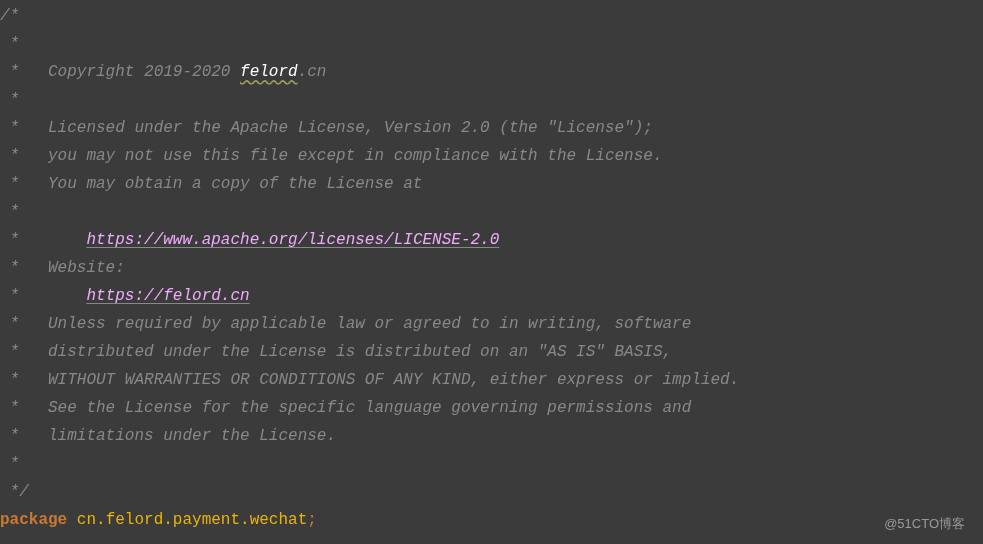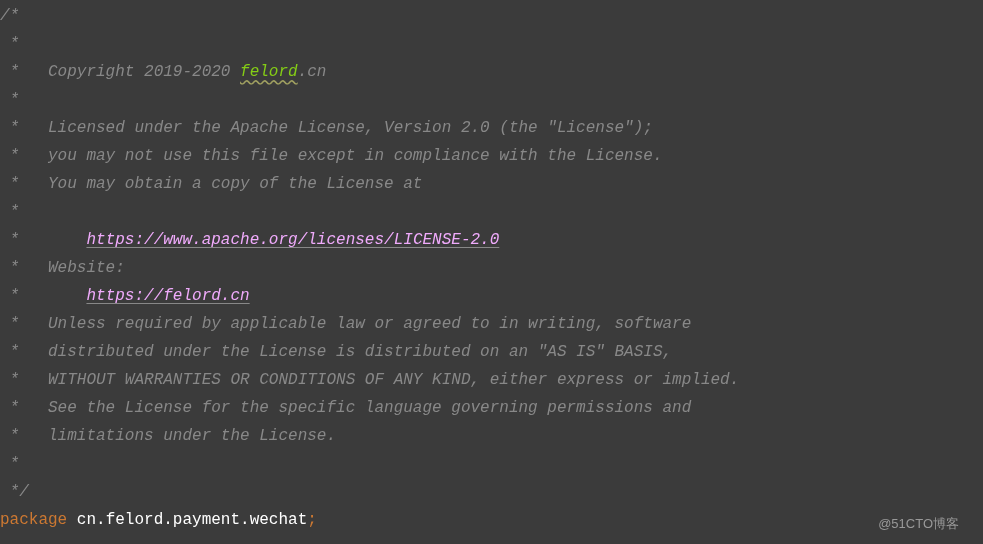--- a/index.html
+++ b/index.html
@@ -29,43 +29,43 @@
       font-style: italic;
     }
     .url-link {
       color: #f0abfc;
       text-decoration: underline;
       text-decoration-color: #888;
       text-underline-offset: 3px;
       font-style: italic;
     }
     .typo {
-      color: #84cc16;
+      color: #ffffff;
       text-decoration: underline wavy #a0a060;
       text-underline-offset: 3px;
       font-style: italic;
     }
     .keyword {
       color: #cc7832;
       font-style: normal;
-      font-weight: normal;
+      font-weight: bold;
       margin-top: 8px;
     }
     .package-name {
-      color: #ffffff;
+      color: #eab308;
       font-style: normal;
     }
     .semicolon {
       color: #cc7832;
       font-style: normal;
     }
     .watermark {
       position: absolute;
       bottom: 8px;
-      right: 24px;
+      right: 18px;
       color: #999;
       font-style: normal;
       font-size: 13px;
       font-family: sans-serif;
       margin-left: 28px;
     }
     .line {
       display: block;
     }
   </style>

